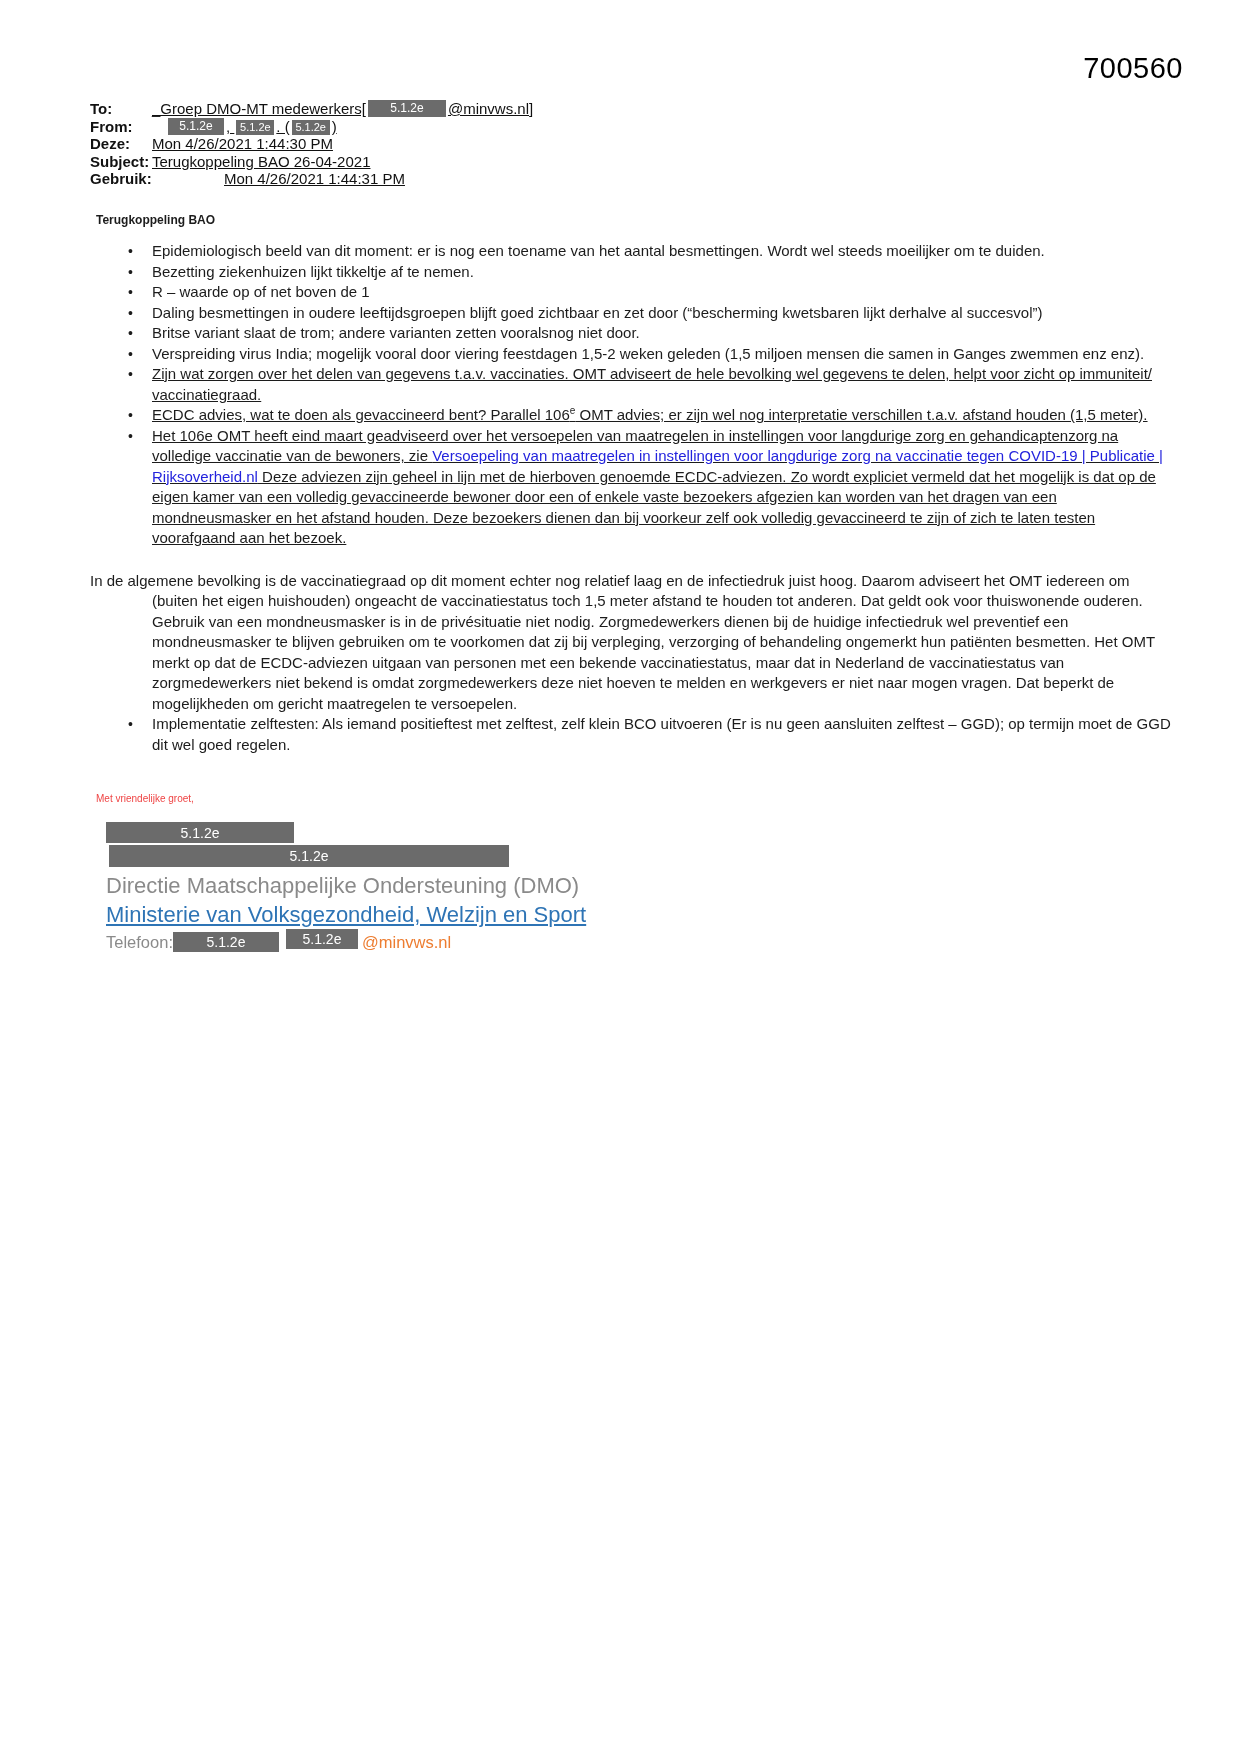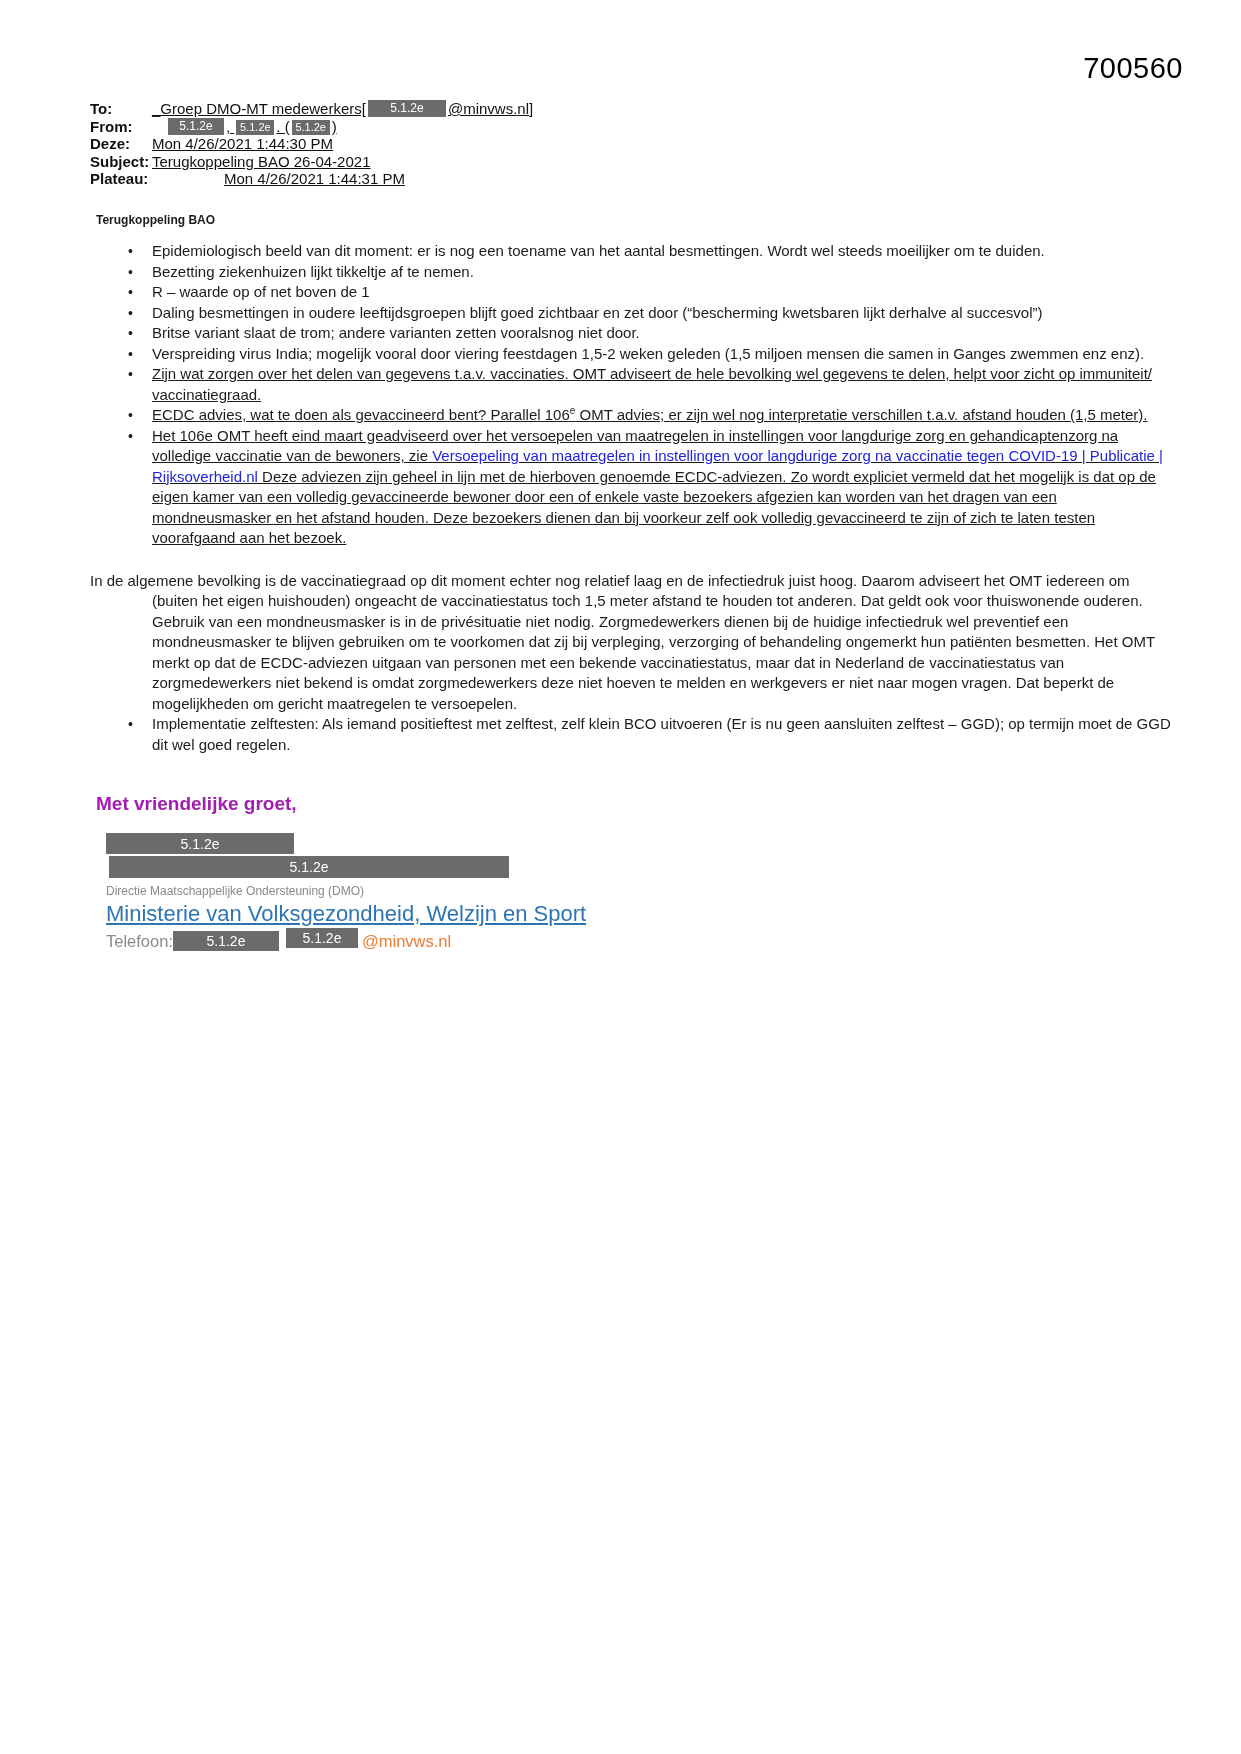--- a/index.html
+++ b/index.html
@@ -34,50 +34,50 @@
   #body-sections ul.bullets li { position:relative; margin:0; }
   #body-sections ul.bullets li::before {
     content:"\2022"; position:absolute; left:-24px; top:0; font-size:14px;
   }
   #body-sections > ul + ul { margin-top:22px;text-decoration:underline; }
   #body-sections > .paragraph { margin-top:22px; padding-left:62px; text-indent:-62px; }
   sup { font-size:10px; vertical-align:super; line-height:0; }
   a.body-link { color:#2323dd; text-decoration:none; cursor:pointer; }
 
   
-  .closing { margin:38px 0 0 6px; color:#a21caf; font-weight:bold; font-size:19px; }
+  .closing { margin:38px 0 0 6px; color:#ef4444; font-weight:normal; font-size:10px; }
   .signature { margin-left:16px; }
   .sig-bar {
     background:#6b6b6b; color:#fff; text-align:center;
     font-size:14px; display:flex; align-items:center; justify-content:center;
   }
   .sig-bar-1 { margin-top:18px; }
   .sig-bar-2 { margin-top:2px; margin-left:3px; }
-  .sig-dept { color:#8a8a8a; font-size:12px; margin-top:6px; }
+  .sig-dept { color:#8a8a8a; font-size:22px; margin-top:6px; }
   .sig-ministry { display:inline-block; color:#2e74b5; font-size:22px; margin-top:3px;
                   text-decoration:underline; cursor:pointer; }
   .sig-phone { display:flex; align-items:center; margin-top:4px; color:#8a8a8a; font-size:16.5px; }
   .sig-phone .redact-bar { background:#6b6b6b; color:#fff; font-size:14px;
     display:flex; align-items:center; justify-content:center; }
   .phone-bar-2 { margin-left:7px; transform:translateY(-3px); }
   .email-domain { color:#ed7d31; margin-left:4px; }
 </style>
 </head>
 <body>
 
 <div class="doc-number">700560</div>
 
 <div class="page">
 
   <div class="email-header">
       <div class="h-row"><span class="h-label">To:</span><span class="h-value"><span>_Groep DMO-MT medewerkers[</span><span class="redact" style="width: 78px;">5.1.2e</span><span>@minvws.nl]</span></span></div>
       <div class="h-row"><span class="h-label">From:</span><span class="h-value" style="margin-left: 14px;"><span class="redact" style="width: 56px;">5.1.2e</span><span>, </span><span class="redact small" style="width: 38px;">5.1.2e</span><span>. (</span><span class="redact small" style="width: 38px;">5.1.2e</span><span>)</span></span></div>
       <div class="h-row"><span class="h-label">Deze:</span><span class="h-value"><span>Mon 4/26/2021 1:44:30 PM</span></span></div>
       <div class="h-row"><span class="h-label">Subject:</span><span class="h-value"><span>Terugkoppeling BAO 26-04-2021</span></span></div>
-      <div class="h-row"><span class="h-label">Plateau:</span><span class="h-value" style="margin-left: 72px;"><span>Mon 4/26/2021 1:44:31 PM</span></span></div>
+      <div class="h-row"><span class="h-label">Gebruik:</span><span class="h-value" style="margin-left: 72px;"><span>Mon 4/26/2021 1:44:31 PM</span></span></div>
     </div>
 
   <div class="body-title">Terugkoppeling BAO</div>
 
   <div id="body-sections">
       <ul class="bullets">
         <li><span>Epidemiologisch beeld van dit moment: er is nog een toename van het aantal besmettingen. Wordt wel steeds moeilijker om te duiden.</span></li>
         <li><span>Bezetting ziekenhuizen lijkt tikkeltje af te nemen.</span></li>
         <li><span>R – waarde op of net boven de 1</span></li>
         <li><span>Daling besmettingen in oudere leeftijdsgroepen blijft goed zichtbaar en zet door (“bescherming kwetsbaren lijkt derhalve al succesvol”)</span></li>

